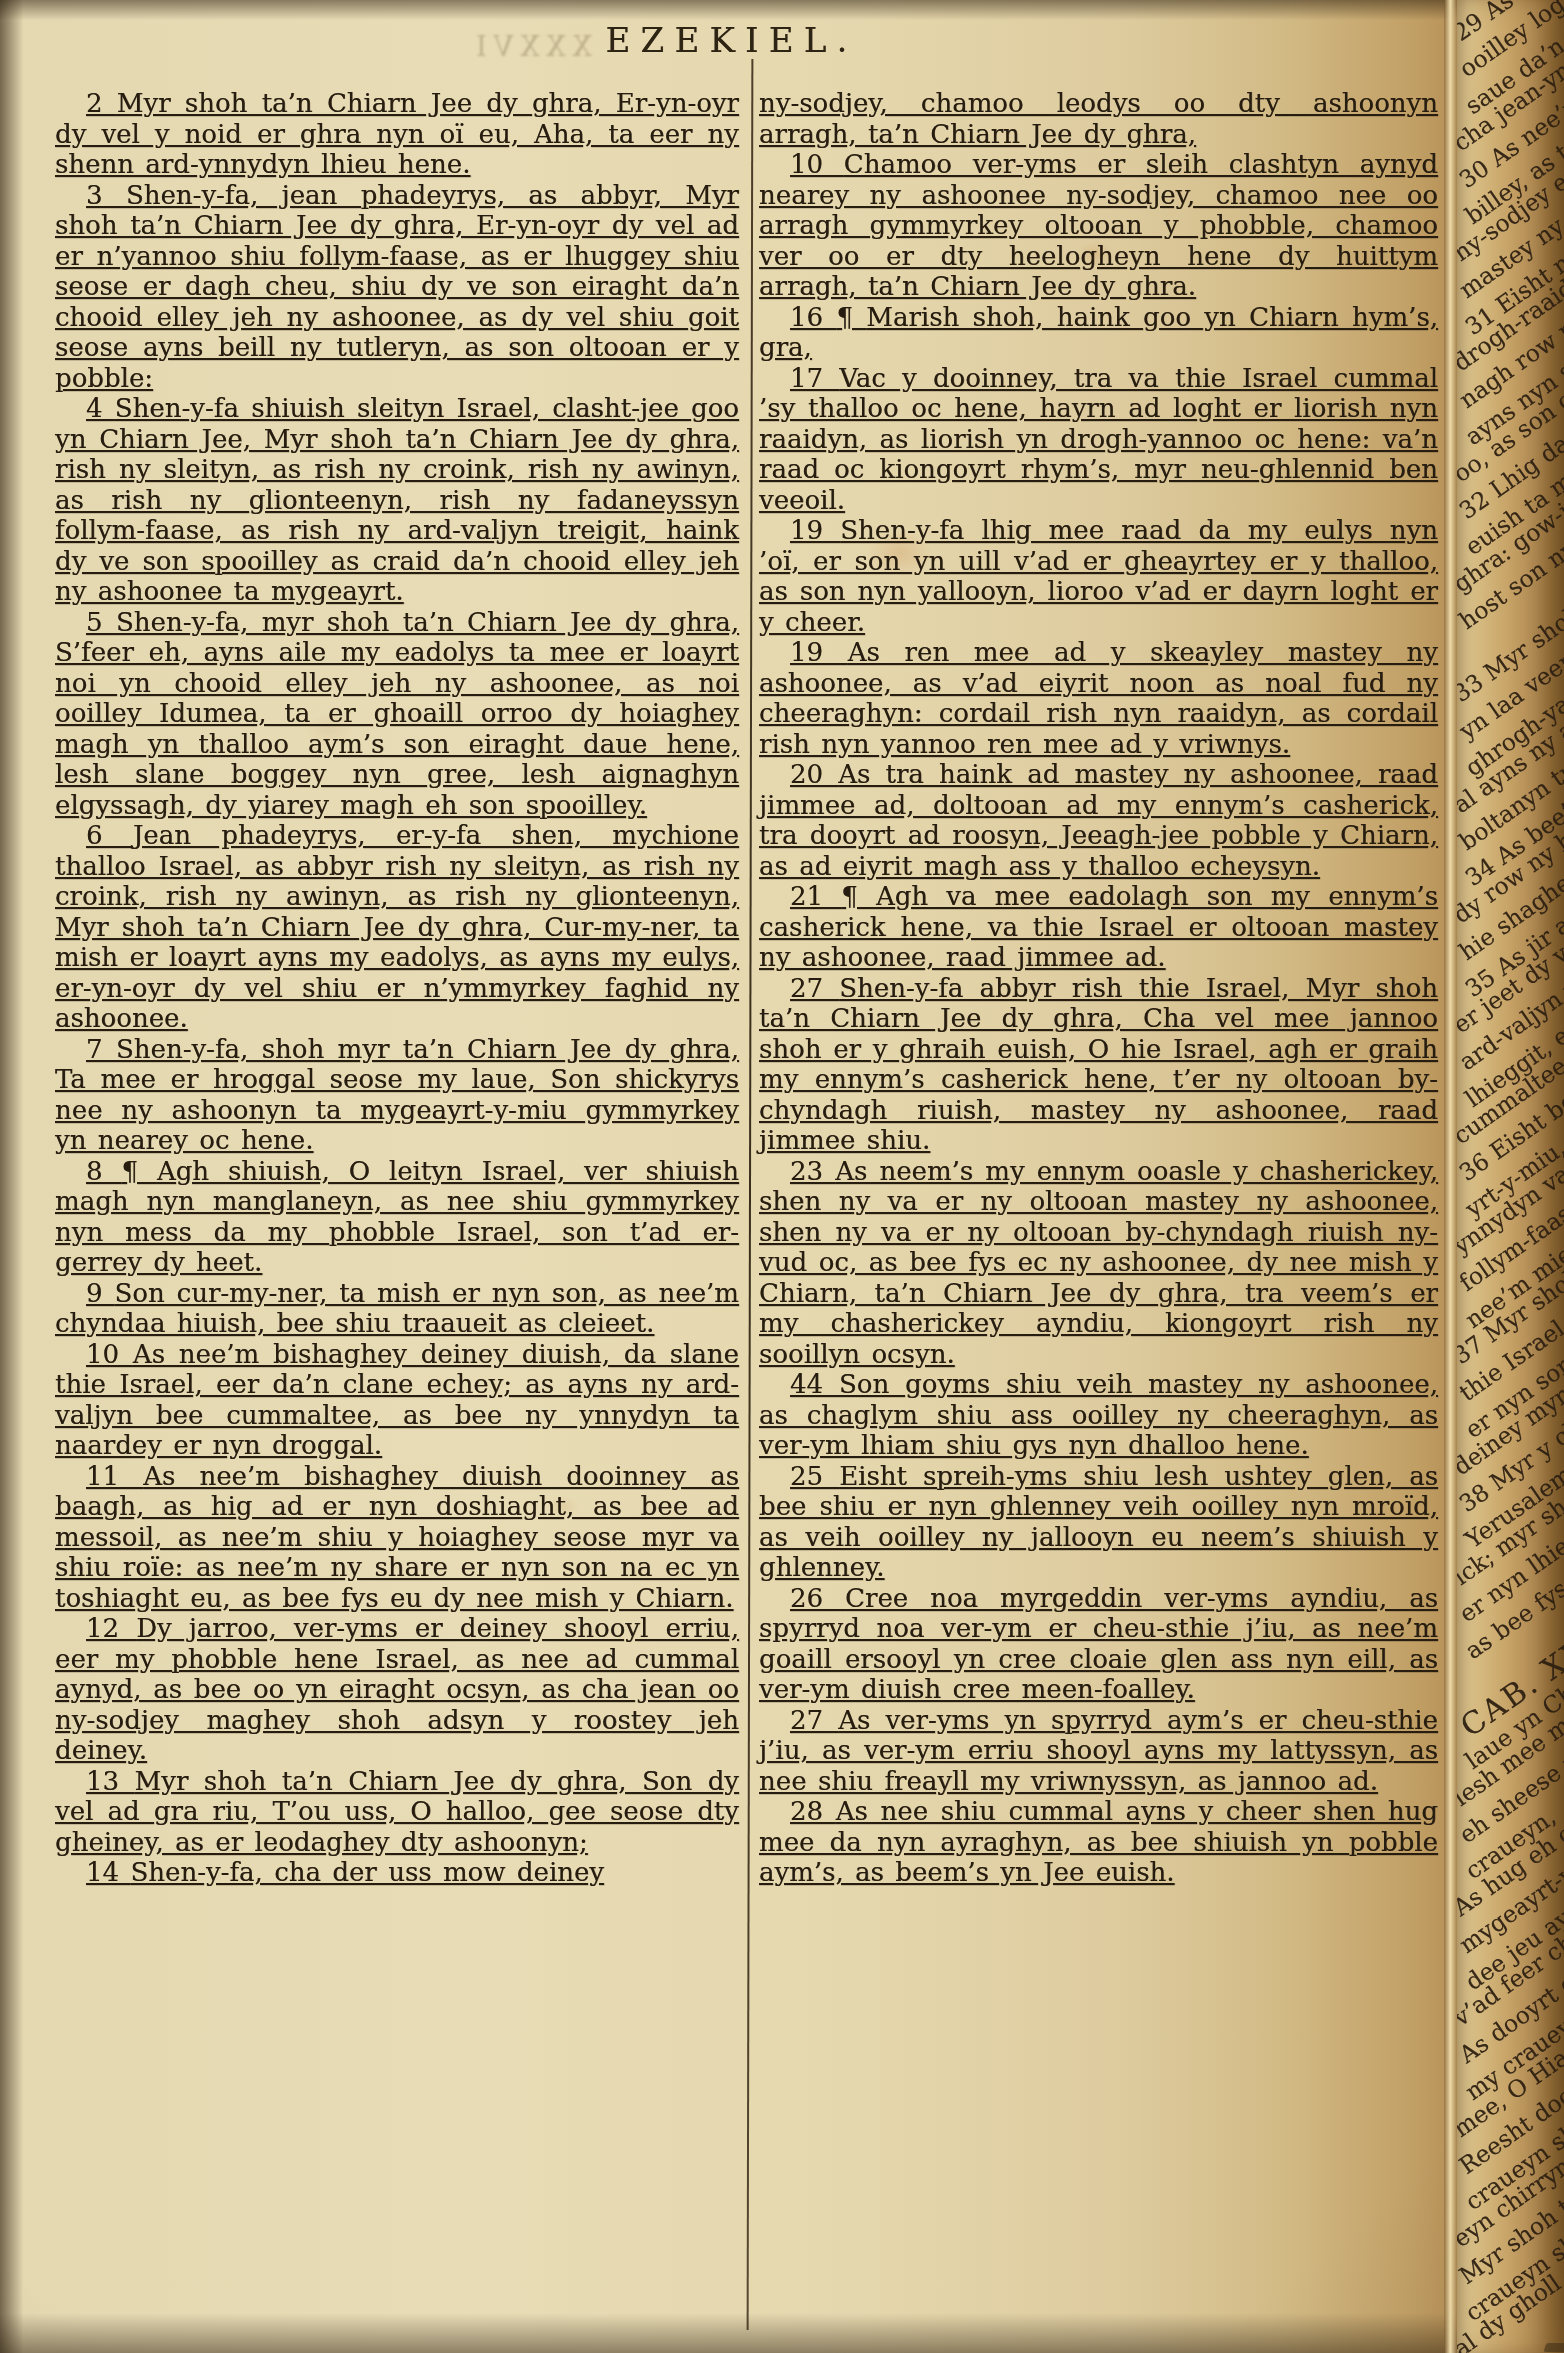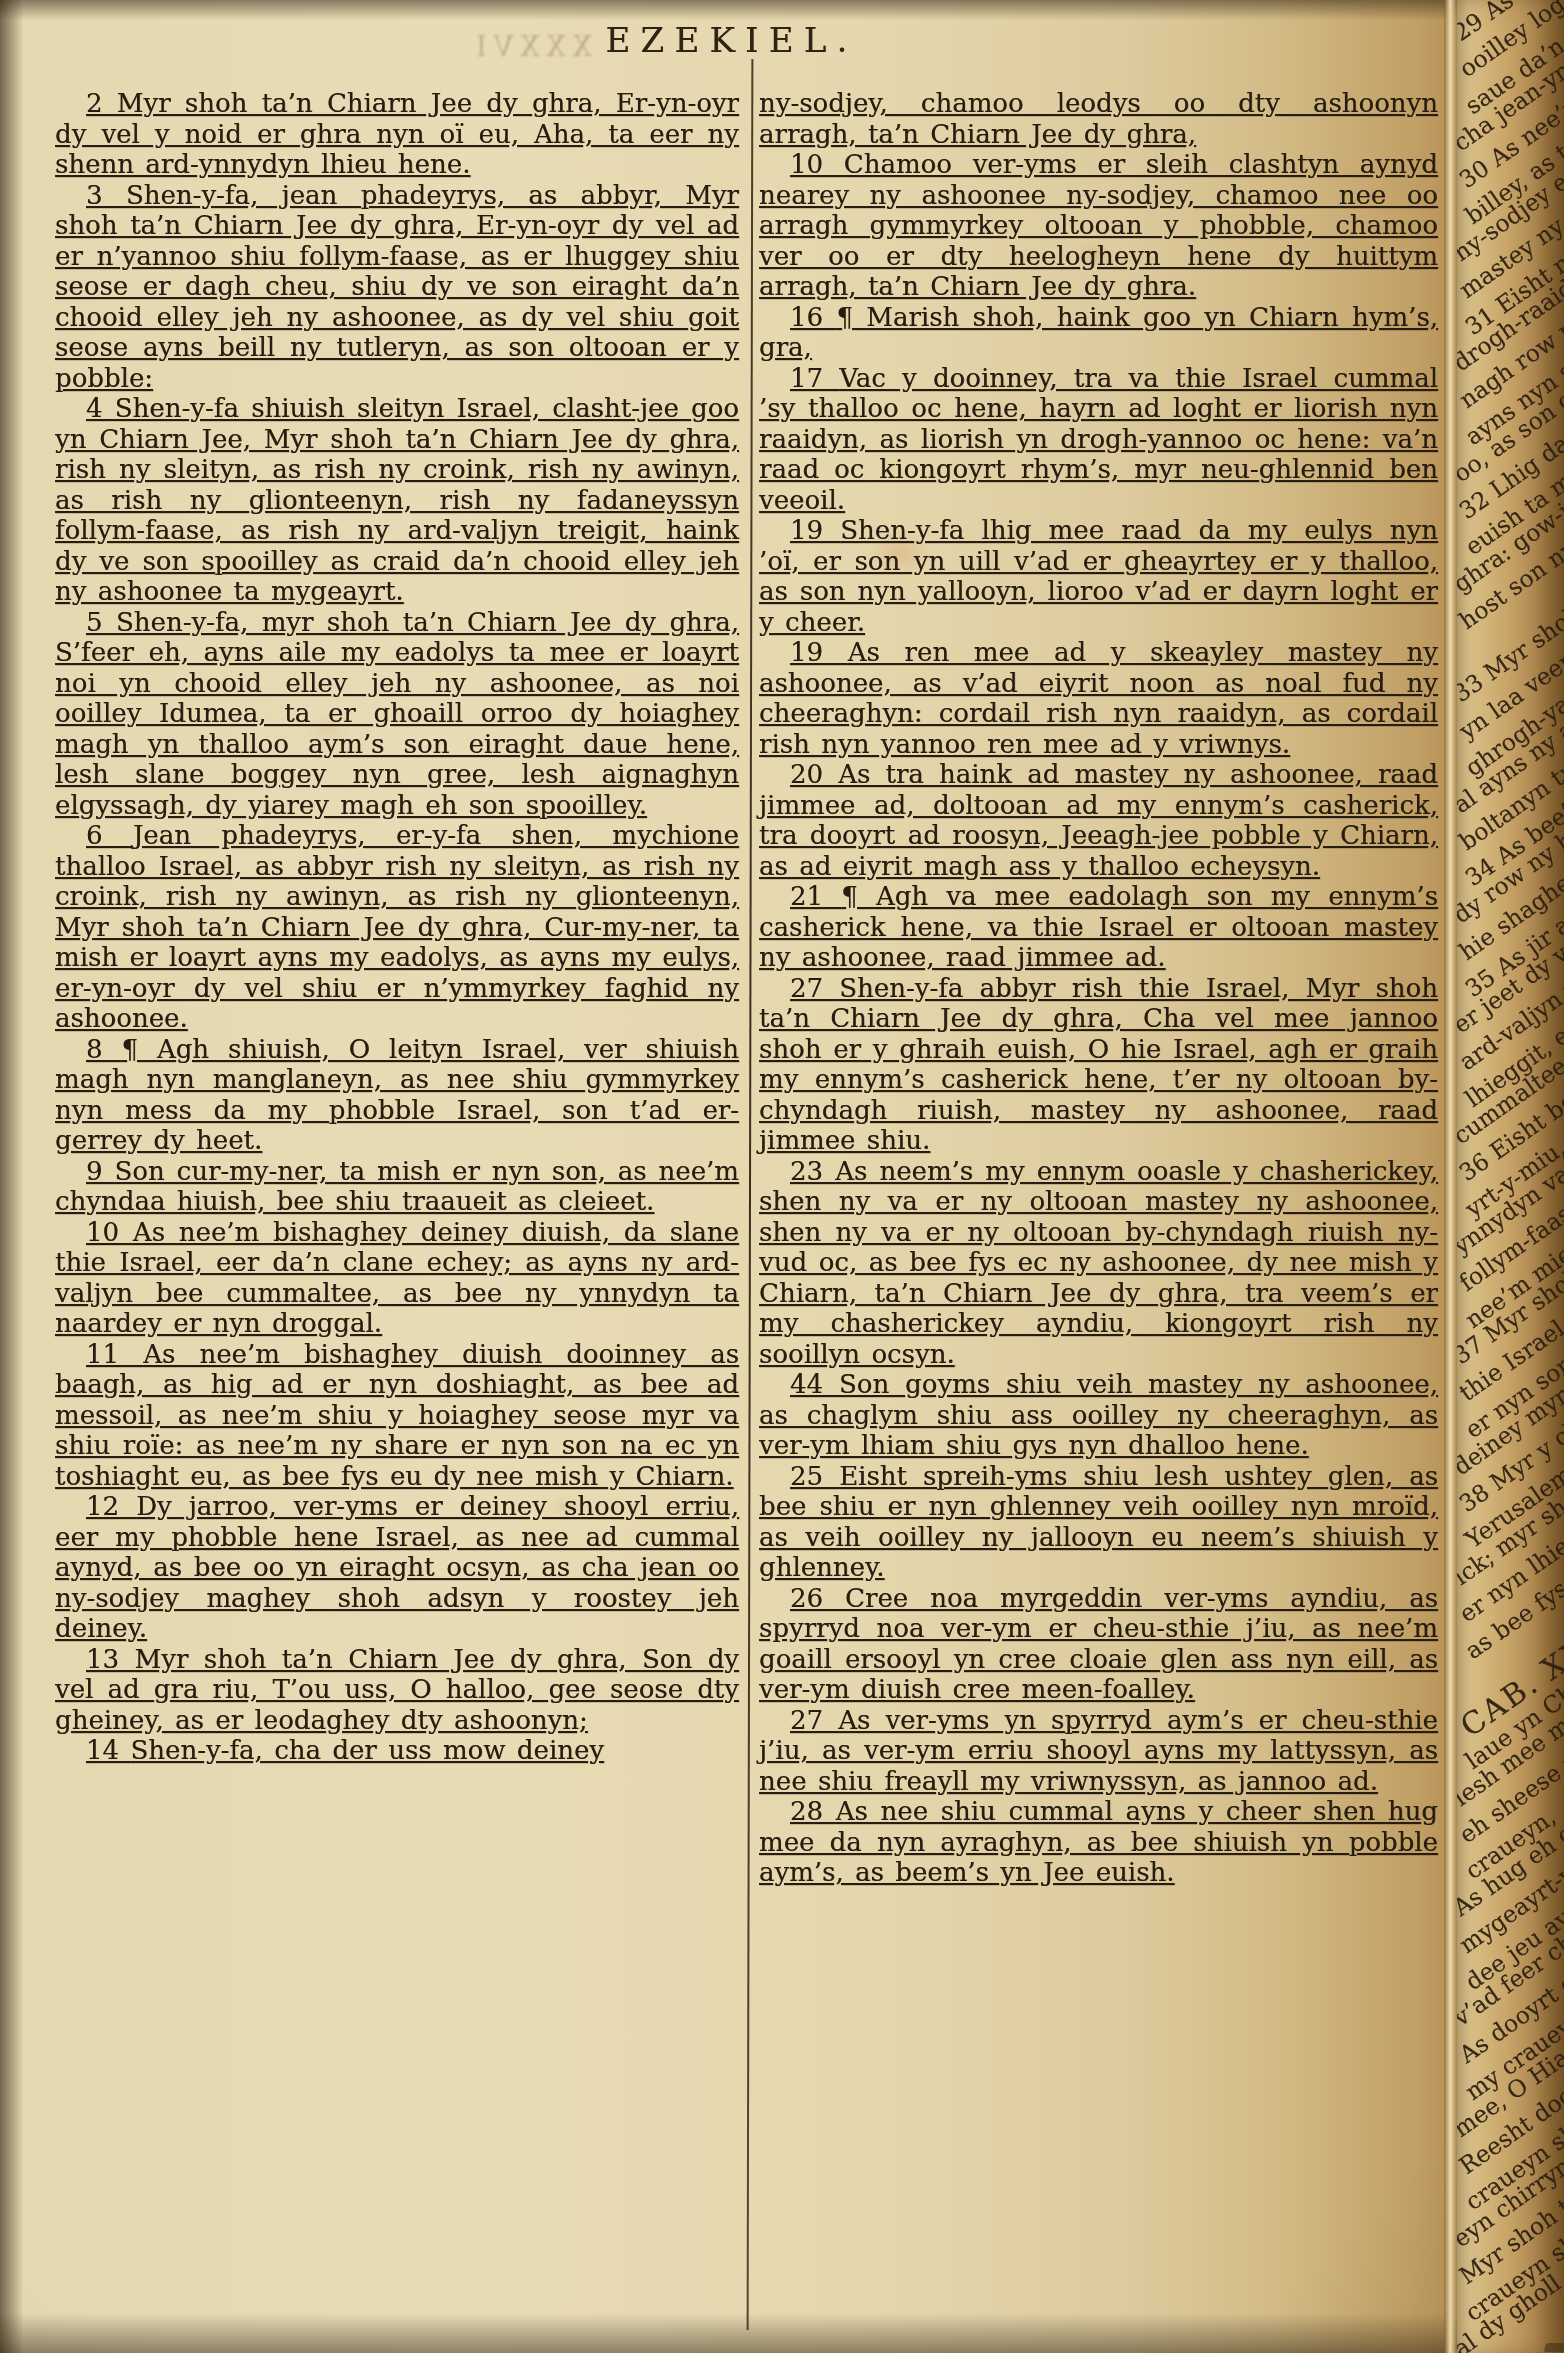--- a/index.html
+++ b/index.html
@@ -88,20 +88,21 @@
 <div class="photo">
   <div class="page">
     <div class="ghost-head">XXXVI</div>
     <div class="running-head">EZEKIEL.</div>
     <div class="col col-left">
         <p class="verse"><span>2 </span>Myr shoh ta’n Chiarn Jee dy ghra, Er-yn-oyr dy vel y noid er ghra nyn oï eu, Aha, ta eer ny shenn ard-ynnydyn lhieu hene.</p>
         <p class="verse"><span>3 </span>Shen-y-fa, jean phadeyrys, as abbyr, Myr shoh ta’n Chiarn Jee dy ghra, Er-yn-oyr dy vel ad er n’yannoo shiu follym-faase, as er lhuggey shiu seose er dagh cheu, shiu dy ve son eiraght da’n chooid elley jeh ny ashoonee, as dy vel shiu goit seose ayns beill ny tutleryn, as son oltooan er y pobble:</p>
         <p class="verse"><span>4 </span>Shen-y-fa shiuish sleityn Israel, clasht-jee goo yn Chiarn Jee, Myr shoh ta’n Chiarn Jee dy ghra, rish ny sleityn, as rish ny croink, rish ny awinyn, as rish ny glionteenyn, rish ny fadaneyssyn follym-faase, as rish ny ard-valjyn treigit, haink dy ve son spooilley as craid da’n chooid elley jeh ny ashoonee ta mygeayrt.</p>
         <p class="verse"><span>5 </span>Shen-y-fa, myr shoh ta’n Chiarn Jee dy ghra, S’feer eh, ayns aile my eadolys ta mee er loayrt noi yn chooid elley jeh ny ashoonee, as noi ooilley Idumea, ta er ghoaill orroo dy hoiaghey magh yn thalloo aym’s son eiraght daue hene, lesh slane boggey nyn gree, lesh aignaghyn elgyssagh, dy yiarey magh eh son spooilley.</p>
         <p class="verse"><span>6 </span>Jean phadeyrys, er-y-fa shen, mychione thalloo Israel, as abbyr rish ny sleityn, as rish ny croink, rish ny awinyn, as rish ny glionteenyn, Myr shoh ta’n Chiarn Jee dy ghra, Cur-my-ner, ta mish er loayrt ayns my eadolys, as ayns my eulys, er-yn-oyr dy vel shiu er n’ymmyrkey faghid ny ashoonee.</p>
+        <p class="verse"><span>7 </span>Shen-y-fa, shoh myr ta’n Chiarn Jee dy ghra, Ta mee er hroggal seose my laue, Son shickyrys nee ny ashoonyn ta mygeayrt-y-miu gymmyrkey yn nearey oc hene.</p>
         <p class="verse"><span>8 </span><span>¶ </span>Agh shiuish, O leityn Israel, ver shiuish magh nyn manglaneyn, as nee shiu gymmyrkey nyn mess da my phobble Israel, son t’ad er-gerrey dy heet.</p>
         <p class="verse"><span>9 </span>Son cur-my-ner, ta mish er nyn son, as nee’m chyndaa hiuish, bee shiu traaueit as cleieet.</p>
         <p class="verse"><span>10 </span>As nee’m bishaghey deiney diuish, da slane thie Israel, eer da’n clane echey; as ayns ny ard-valjyn bee cummaltee, as bee ny ynnydyn ta naardey er nyn droggal.</p>
         <p class="verse"><span>11 </span>As nee’m bishaghey diuish dooinney as baagh, as hig ad er nyn doshiaght, as bee ad messoil, as nee’m shiu y hoiaghey seose myr va shiu roïe: as nee’m ny share er nyn son na ec yn toshiaght eu, as bee fys eu dy nee mish y Chiarn.</p>
         <p class="verse"><span>12 </span>Dy jarroo, ver-yms er deiney shooyl erriu, eer my phobble hene Israel, as nee ad cummal aynyd, as bee oo yn eiraght ocsyn, as cha jean oo ny-sodjey maghey shoh adsyn y roostey jeh deiney.</p>
         <p class="verse"><span>13 </span>Myr shoh ta’n Chiarn Jee dy ghra, Son dy vel ad gra riu, T’ou uss, O halloo, gee seose dty gheiney, as er leodaghey dty ashoonyn;</p>
         <p class="verse"><span>14 </span>Shen-y-fa, cha der uss mow deiney</p>
       </div>
     <div class="divider"></div>
     <div class="col col-right">

